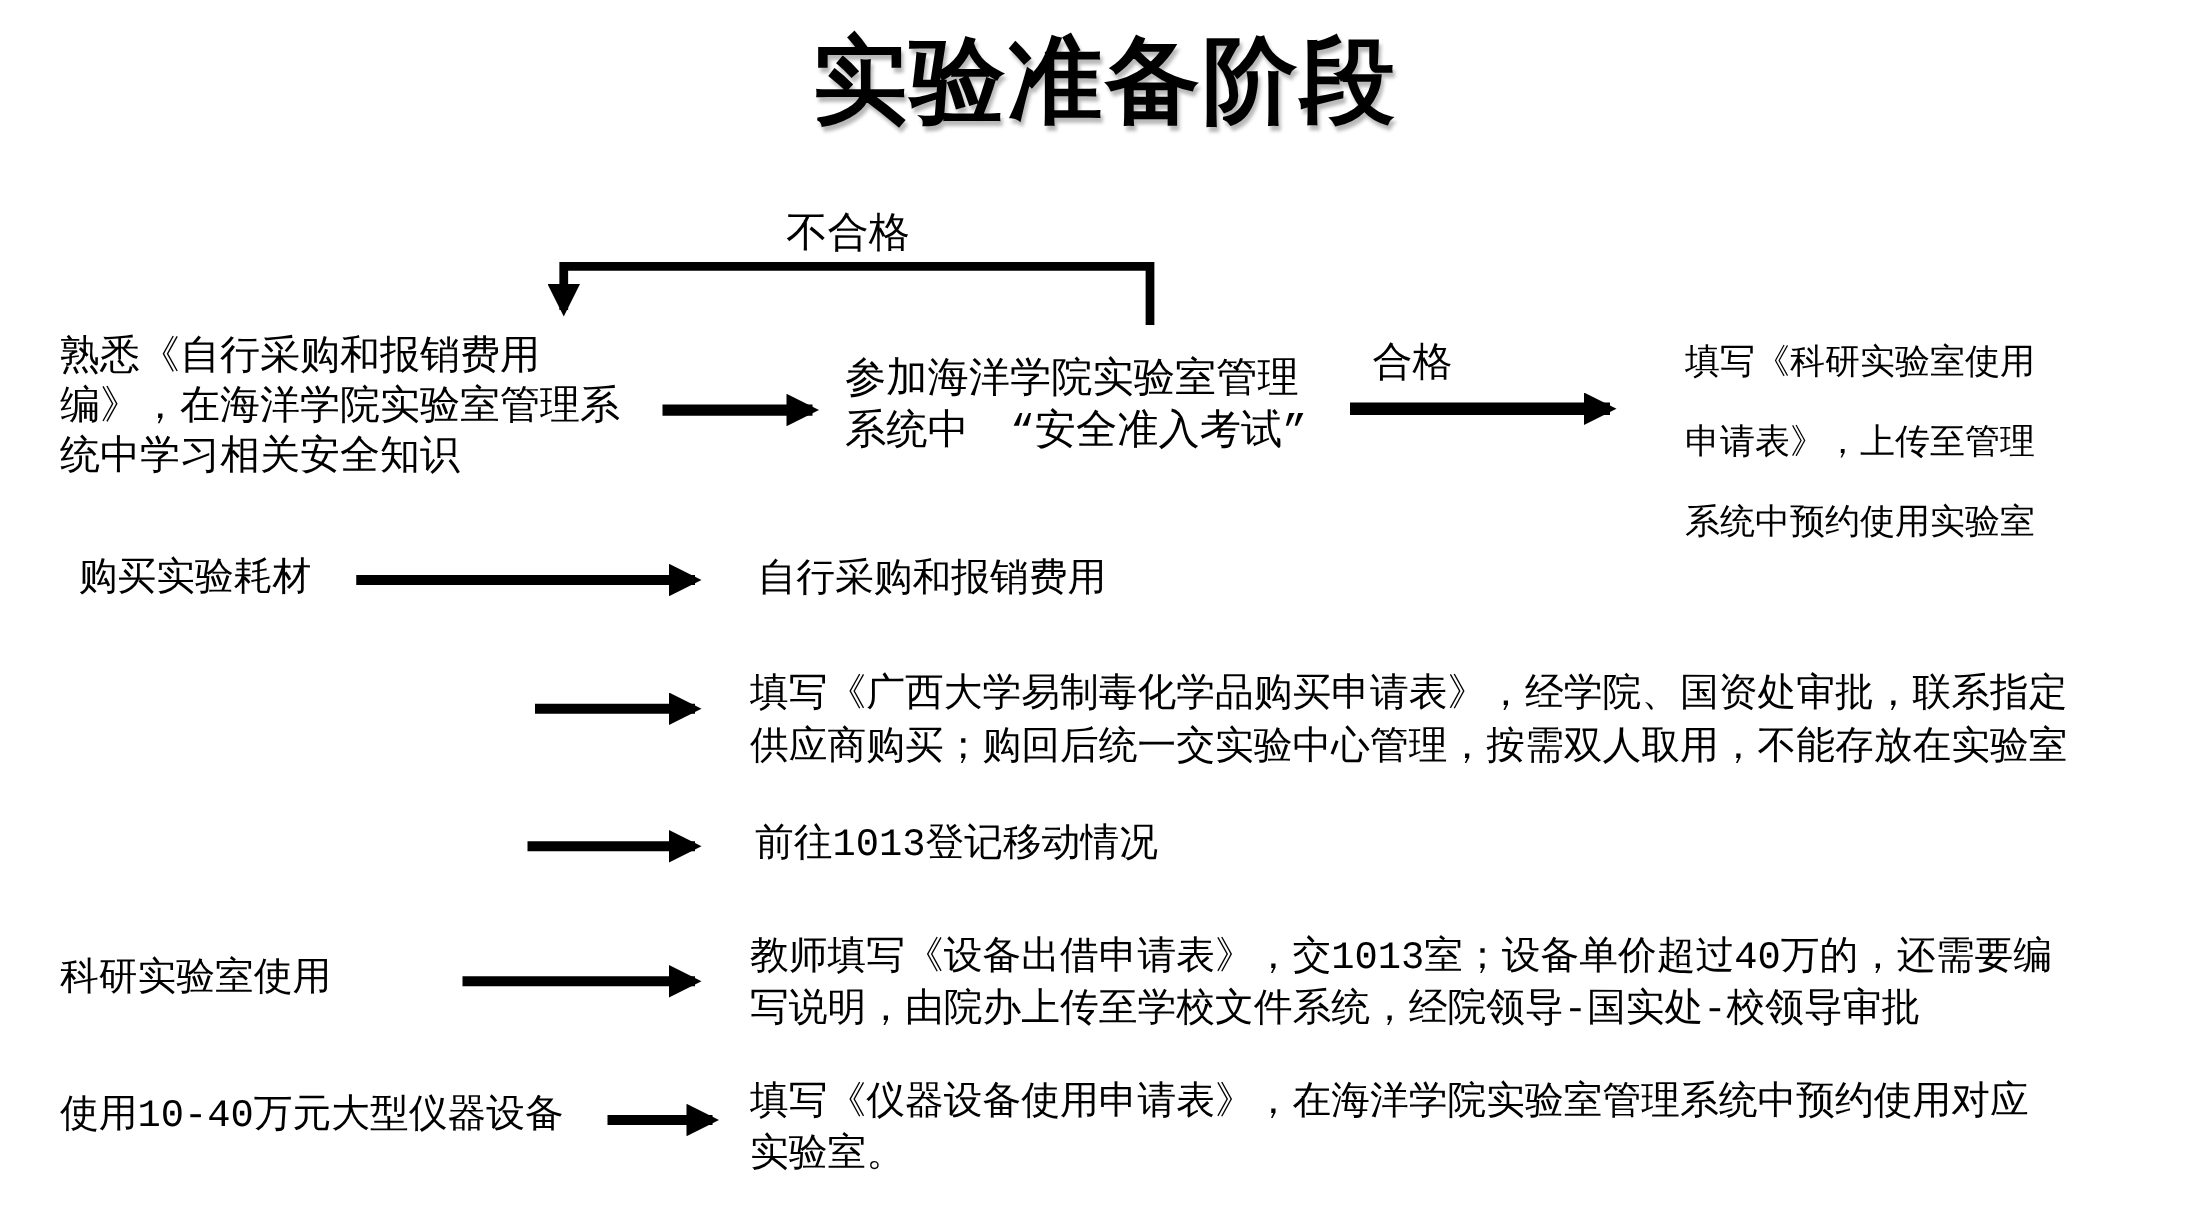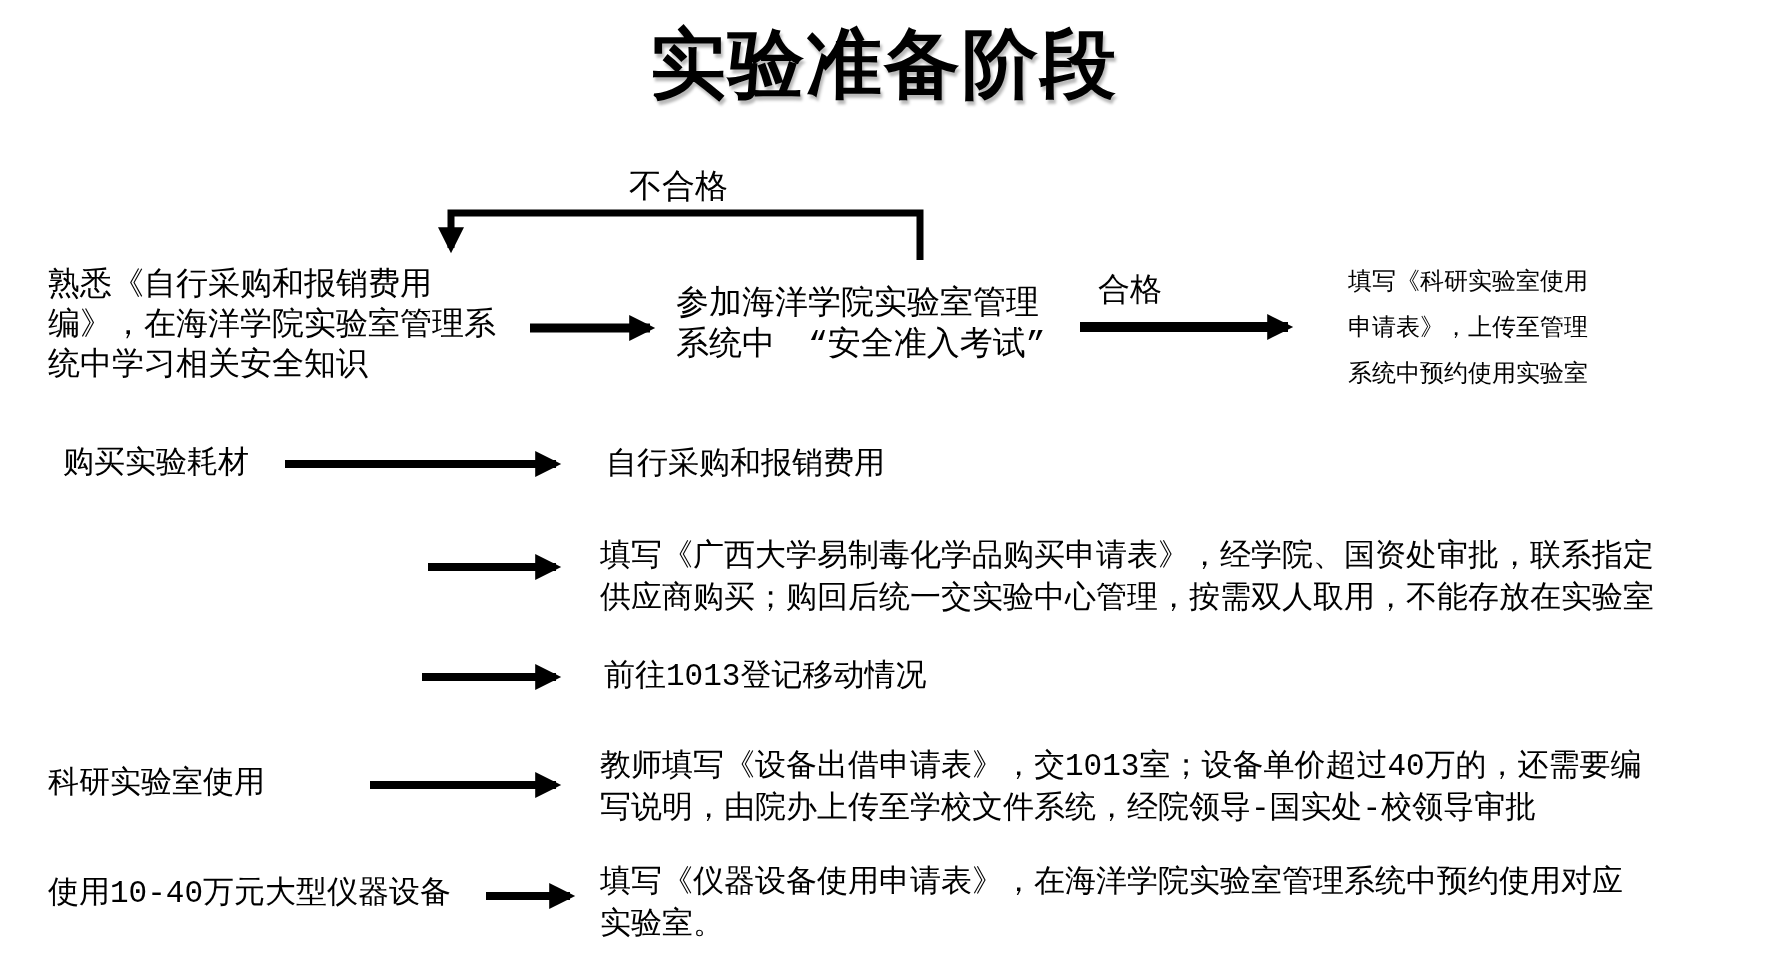--- a/index.html
+++ b/index.html
@@ -24,21 +24,21 @@
   }
   .block, .detail, .edge-label, .row-label {
     white-space: pre-line;
     color: #000;
   }
   #fail-label { left: 612px; top: 164px; font-size: 33px; margin-left: 17px; }
   #pass-label { left: 1098px; top: 268px; font-size: 32px; }
 
   #step1 { left: 48px;  top: 266px; font-size: 32px; line-height: 40px; }
   #step2 { left: 676px; top: 284px; font-size: 33px; line-height: 41px; }
-  #step3 { left: 1348px; top: 260px; font-size: 24px; line-height: 46px; }
+  #step3 { left: 1348px; top: 260px; font-size: 28px; line-height: 64px; }
 
   .row-label { font-size: 31px; line-height: 40px; white-space: nowrap; }
   .detail { font-size: 31px; line-height: 42px; }
 
   #row2-label { left: 31px; top: 444px; margin-left: 32px; }
   #row2-detail { left: 606px; top: 444px; }
   #row3-label { left: 48px; top: 548px; }
   #row3-detail { left: 600px; top: 536px; }
   #row4-label { left: 48px; top: 656px; }
   #row4-detail { left: 604px; top: 656px; }

